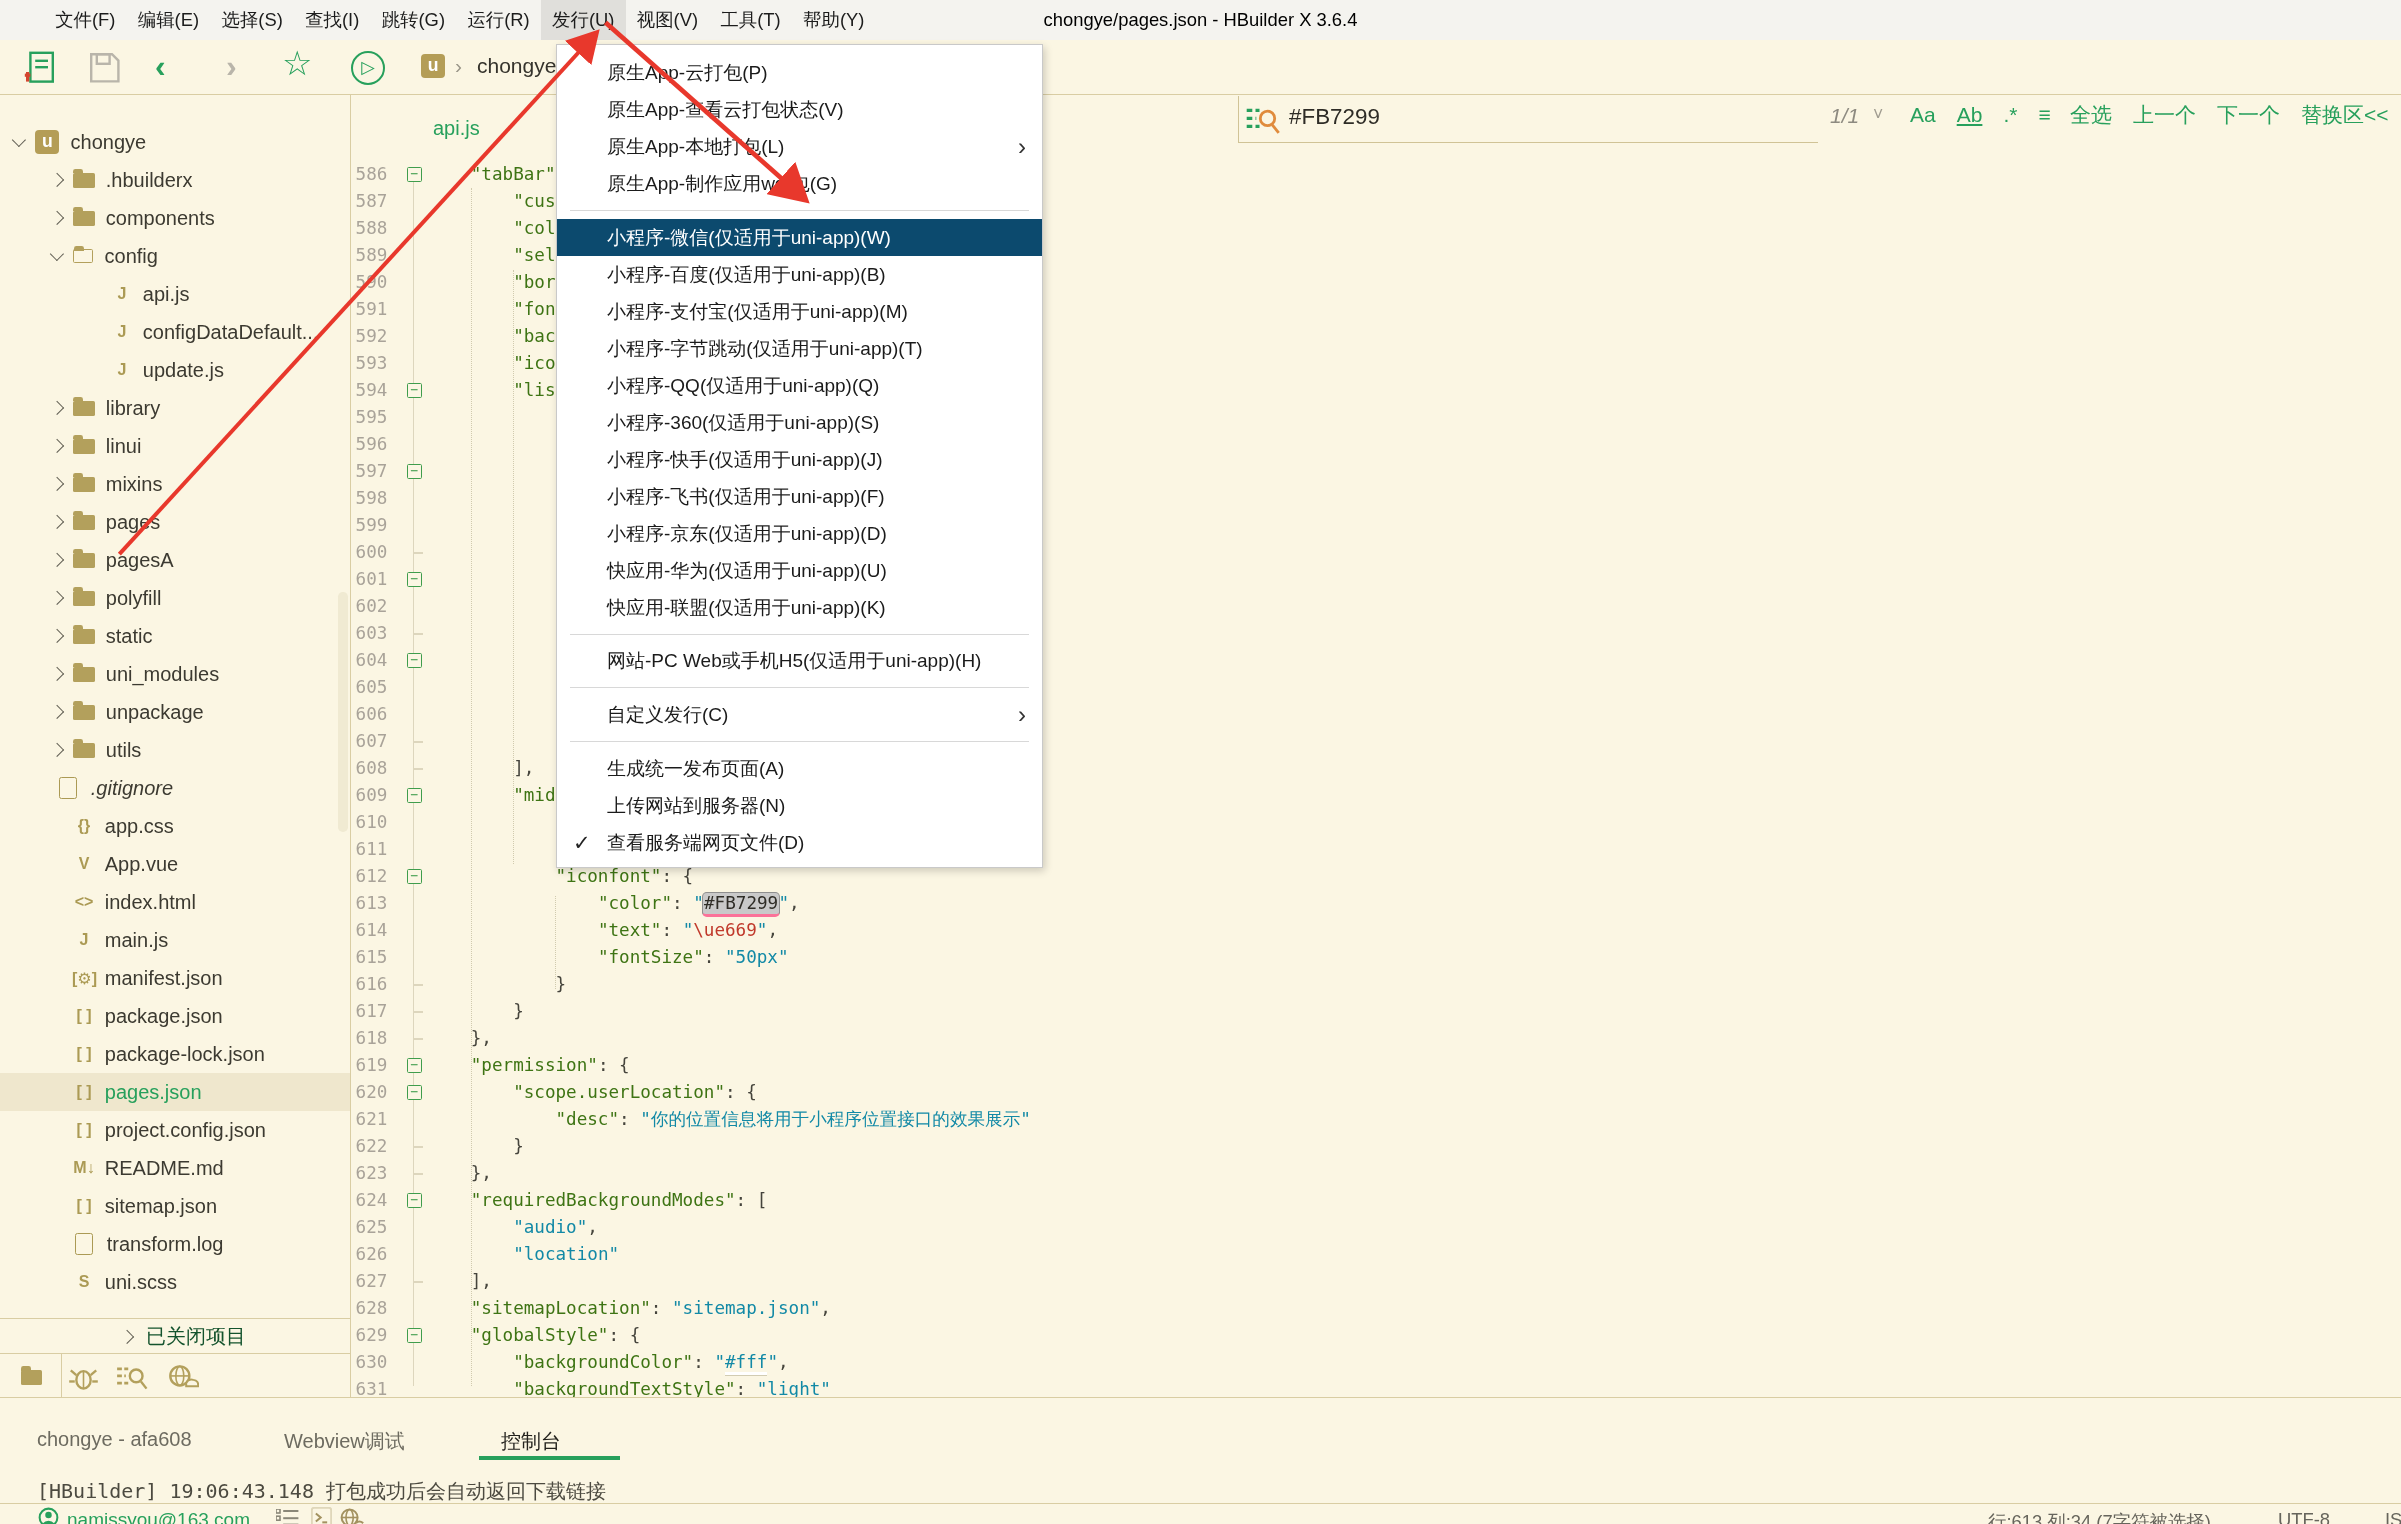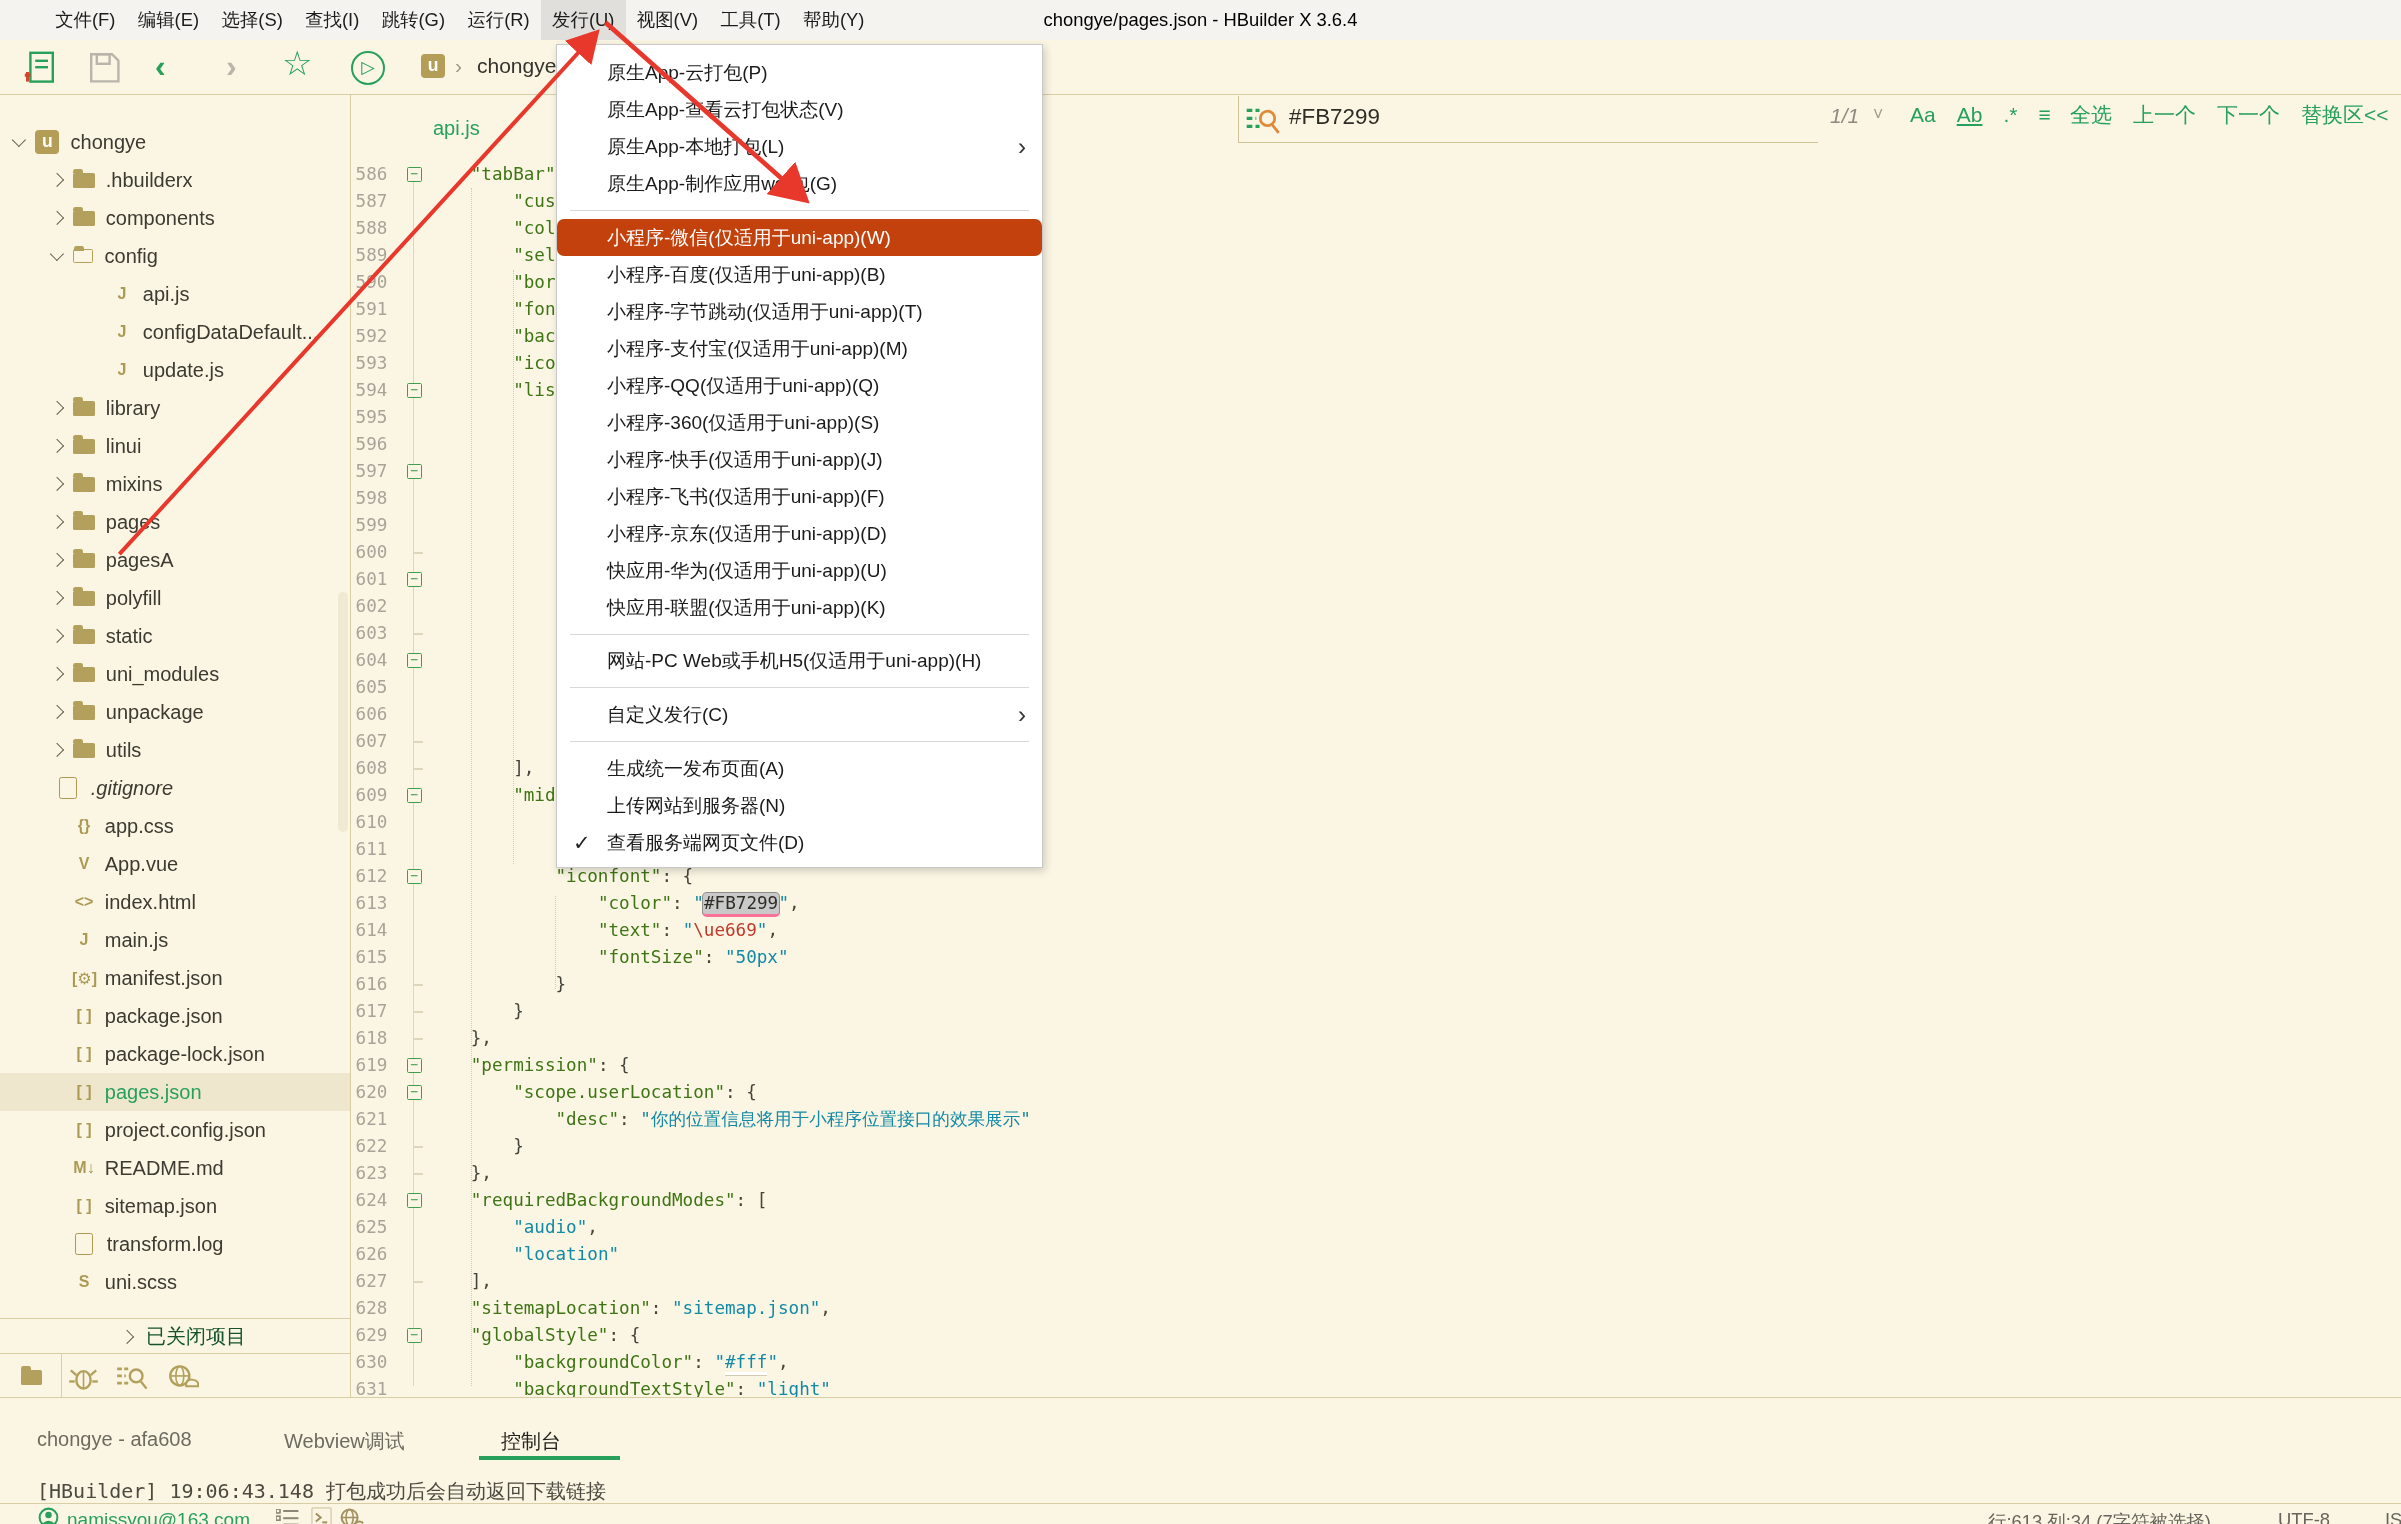--- a/index.html
+++ b/index.html
@@ -87,21 +87,21 @@
   .tk-r{color:#c0392b;}
   .tk-sel{display:inline-block;background:#c9c9c9;border:1.6px solid #8f8f8f;border-bottom:3.2px solid #fb7299;
           border-radius:4.8px;color:#2e2c26;line-height:21px;margin:0 -1.6px;padding:0 0.8px;}
   .tk-chip{color:#1289a6;border-bottom:3.2px solid #ffffff;box-shadow:0 0.8px 0 #c9c2a5;}
 
   
   #publish-menu{position:absolute;left:556px;top:44px;width:485px;background:#ffffff;
                 border:0.8px solid #c9c9c9;box-shadow:2.4px 3.2px 8px rgba(0,0,0,.18);
                 padding:8.8px 0 6.4px 0;z-index:40;}
   .dd-item{position:relative;height:37px;line-height:37px;padding-left:50px;font-size:19px;color:#1b1b1b;white-space:nowrap;}
-  .dd-item.hl{background:#c2410c;color:#ffffff;border-radius:7px;}
+  .dd-item.hl{background:#0c4a6e;color:#ffffff;}
   .dd-check{position:absolute;left:16px;top:0;font-size:21px;color:#222;}
   .dd-sub{position:absolute;right:16px;top:0;font-size:24px;color:#333;}
   .dd-sep{height:0.8px;background:#d8d8d8;margin:8px 13px;}
 
   
   #console{position:absolute;left:0;top:1397px;width:2401px;height:127px;background:#fbf6e3;
            border-top:0.8px solid #d9cda3;}
   .ctab{position:absolute;top:30px;font-size:20px;color:#6d6b60;white-space:nowrap;}
   .ctab.active{color:#23221d;}
   #ctab-underline{position:absolute;left:479px;top:58px;width:141px;height:4px;background:#27a05c;}
@@ -653,22 +653,22 @@
   </div>
 
   <div id="publish-menu">
       <div class="dd-item"><span>原生App-云打包(P)</span></div>
       <div class="dd-item"><span>原生App-查看云打包状态(V)</span></div>
       <div class="dd-item"><span>原生App-本地打包(L)</span><span class="dd-sub">›</span></div>
       <div class="dd-item"><span>原生App-制作应用wgt包(G)</span></div>
       <div class="dd-sep"></div>
       <div class="dd-item hl"><span>小程序-微信(仅适用于uni-app)(W)</span></div>
       <div class="dd-item"><span>小程序-百度(仅适用于uni-app)(B)</span></div>
+      <div class="dd-item"><span>小程序-支付宝(仅适用于uni-app)(M)</span></div>
       <div class="dd-item"><span>小程序-字节跳动(仅适用于uni-app)(T)</span></div>
-      <div class="dd-item"><span>小程序-支付宝(仅适用于uni-app)(M)</span></div>
       <div class="dd-item"><span>小程序-QQ(仅适用于uni-app)(Q)</span></div>
       <div class="dd-item"><span>小程序-360(仅适用于uni-app)(S)</span></div>
       <div class="dd-item"><span>小程序-快手(仅适用于uni-app)(J)</span></div>
       <div class="dd-item"><span>小程序-飞书(仅适用于uni-app)(F)</span></div>
       <div class="dd-item"><span>小程序-京东(仅适用于uni-app)(D)</span></div>
       <div class="dd-item"><span>快应用-华为(仅适用于uni-app)(U)</span></div>
       <div class="dd-item"><span>快应用-联盟(仅适用于uni-app)(K)</span></div>
       <div class="dd-sep"></div>
       <div class="dd-item"><span>网站-PC Web或手机H5(仅适用于uni-app)(H)</span></div>
       <div class="dd-sep"></div>

